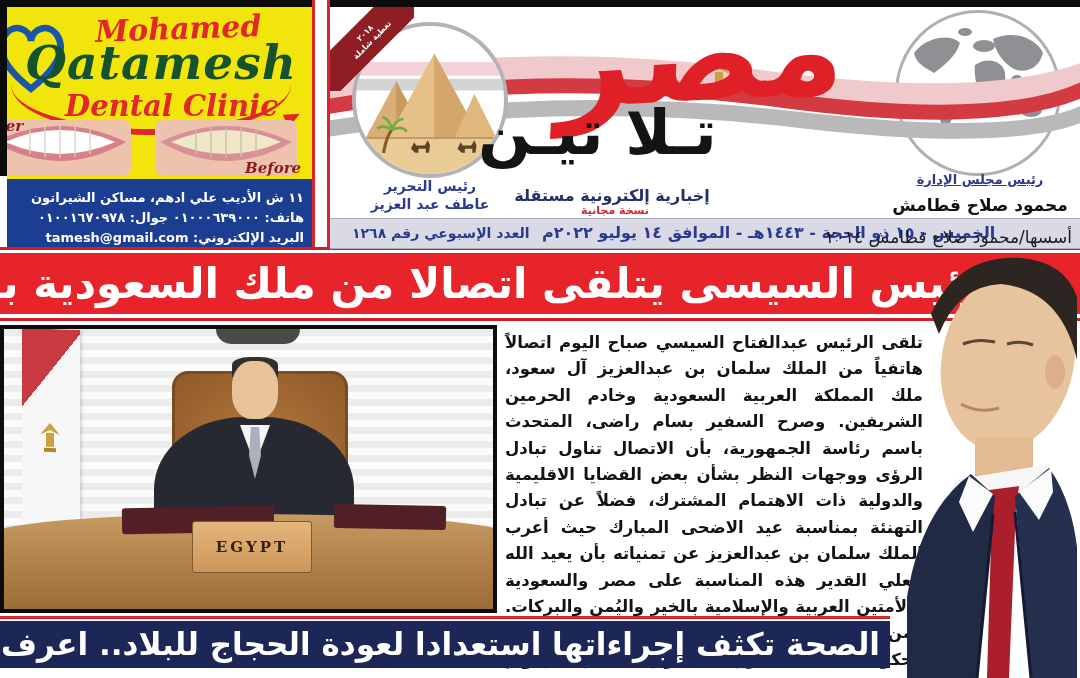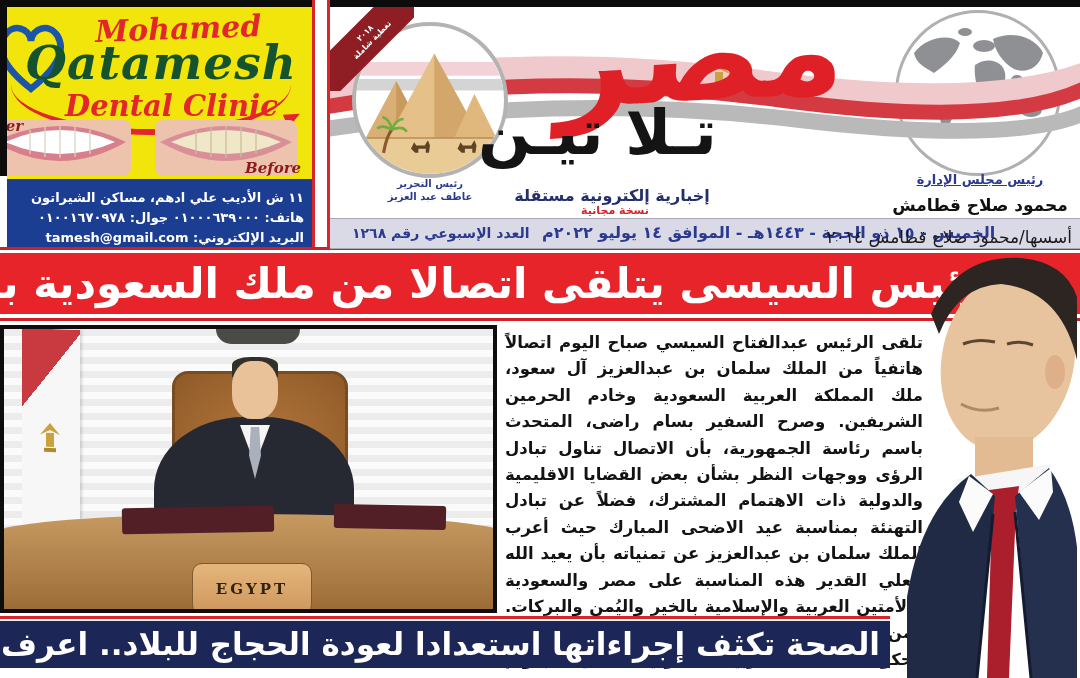--- a/index.html
+++ b/index.html
@@ -36,21 +36,21 @@
 
   
   .masthead{left:330px;top:7px;width:552px;height:208px;background:#fff;}
   .ribbon-clip{left:330px;top:7px;width:84px;height:84px;overflow:hidden;z-index:4;}
   .ribbon{position:absolute;left:-46px;top:12px;width:170px;height:36px;background:#8e1d24;
           transform:rotate(-45deg);display:flex;flex-direction:column;align-items:center;justify-content:center;
           color:#fff;font-size:8px;font-weight:bold;line-height:1.25;}
   .pyr-circle{left:352px;top:22px;width:148px;height:148px;border-radius:50%;border:4px solid #b3b3b3;
               background:#fff;overflow:hidden;z-index:3;}
   .editor{left:352px;top:178px;width:156px;text-align:center;color:#2b3a8f;font-weight:bold;
-          font-size:10px;line-height:1.25;z-index:3;}
+          font-size:14px;line-height:1.25;z-index:3;}
   .wave-svg{left:330px;top:20px;width:750px;height:150px;z-index:2;pointer-events:none;}
   .logo-word{left:560px;top:-14px;color:#df2127;font-size:128px;font-weight:bold;
              transform:skewX(-6deg) rotate(-3deg);z-index:3;line-height:1.1;}
   .logo-word2{left:478px;top:96px;color:#141414;font-size:62px;font-weight:bold;z-index:3;letter-spacing:2px;}
   .tagline{left:462px;top:186px;width:300px;text-align:center;color:#23306b;font-weight:bold;font-size:16px;z-index:3;}
   .free-copy{left:540px;top:204px;width:150px;text-align:center;color:#d3242b;font-weight:bold;font-size:11px;z-index:3;}
 
   
   .globe{left:895px;top:10px;width:160px;height:160px;border-radius:50%;border:3px solid #b0b0b0;
          background:#fff;overflow:hidden;z-index:1;}
@@ -91,22 +91,22 @@
             clip-path:polygon(0 0,100% 0,50% 100%);}
   .ph-tie{left:245px;top:98px;width:12px;height:52px;background:#aab0bc;
           clip-path:polygon(15% 0,85% 0,100% 55%,50% 100%,0 55%);}
   .ph-head{left:228px;top:32px;width:46px;height:58px;background:#e9c29a;border-radius:42%;}
   .ph-hair{left:228px;top:28px;width:46px;height:20px;background:#33302c;border-radius:40% 40% 0 0;}
   .ph-desk{left:-10px;top:185px;width:512px;height:100px;background:linear-gradient(180deg,#c79a62,#9a6a35);
            border-radius:100% 100% 0 0/40px 40px 0 0;}
   .ph-folder1{left:118px;top:178px;width:152px;height:26px;background:#531f26;border-radius:3px;transform:rotate(-1deg);}
   .ph-folder2{left:330px;top:176px;width:112px;height:24px;background:#531f26;border-radius:3px;transform:rotate(1deg);}
   .ph-plate{left:188px;top:192px;width:118px;height:50px;background:linear-gradient(#e5b67c,#cd965b);
-            border:1px solid #7d5a2f;border-radius:10px;display:flex;align-items:center;justify-content:center;
-            font:bold 15px "DejaVu Serif",serif;letter-spacing:3px;color:#32230f;margin-top:42px;}
+            border:1px solid #7d5a2f;border-radius:3px;display:flex;align-items:center;justify-content:center;
+            font:bold 15px "DejaVu Serif",serif;letter-spacing:3px;color:#32230f;}
 
   
   .article{left:505px;top:330px;width:418px;height:286px;direction:rtl;text-align:justify;
            font-size:16.5px;font-weight:bold;line-height:1.6;color:#131313;}
 
   
   .cutout{left:903px;top:252px;width:177px;height:426px;z-index:8;}
 
   
   .b-redline{left:0;top:616px;width:890px;height:3px;background:#d8242b;}

